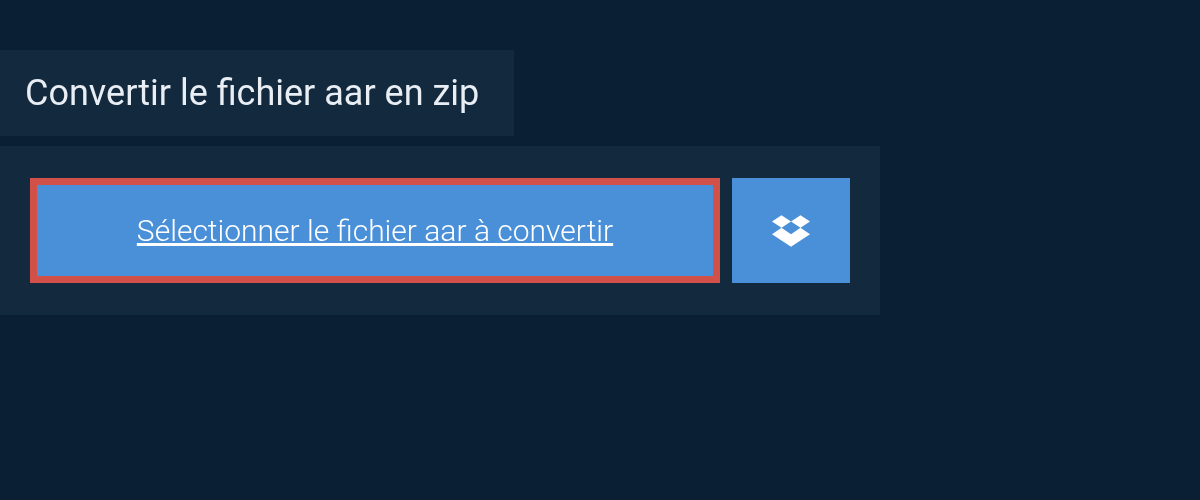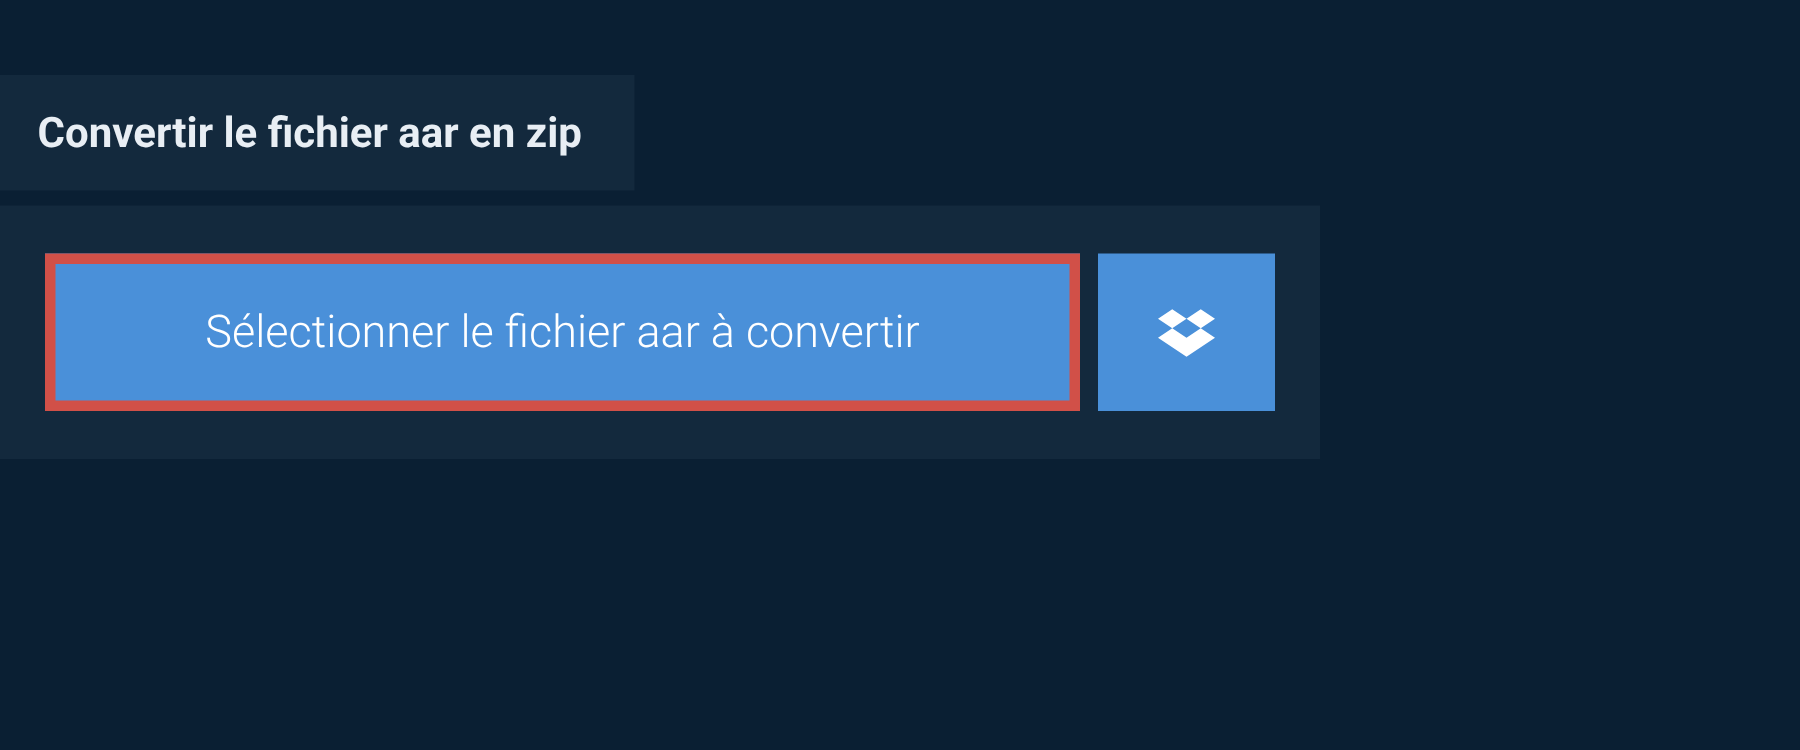--- a/index.html
+++ b/index.html
@@ -15,22 +15,22 @@
       overflow: hidden;
     }
     .page-title-bar {
       background-color: #13293d;
       display: inline-block;
       padding: 22px 35px 22px 25px;
       margin-top: 50px;
     }
     .page-title-text {
       color: #e8eef4;
-      font-size: 28px;
-      font-weight: 700;
+      font-size: 36px;
+      font-weight: 400;
     }
     .panel {
       background-color: #13293d;
       margin-top: 10px;
       padding: 32px 30px;
       width: 880px;
     }
     .button-row {
       display: flex;
       gap: 12px;
@@ -40,20 +40,21 @@
       border: 7px solid #d15048;
       color: #ffffff;
       font-size: 30px;
       font-weight: 300;
       padding: 28px 56px;
       cursor: pointer;
       display: flex;
       align-items: center;
       justify-content: center;
       flex: 1;
+      text-decoration: underline;
     }
     .dropbox-button {
       background-color: #4a90d9;
       width: 118px;
       display: flex;
       align-items: center;
       justify-content: center;
       cursor: pointer;
     }
     .dropbox-icon {

